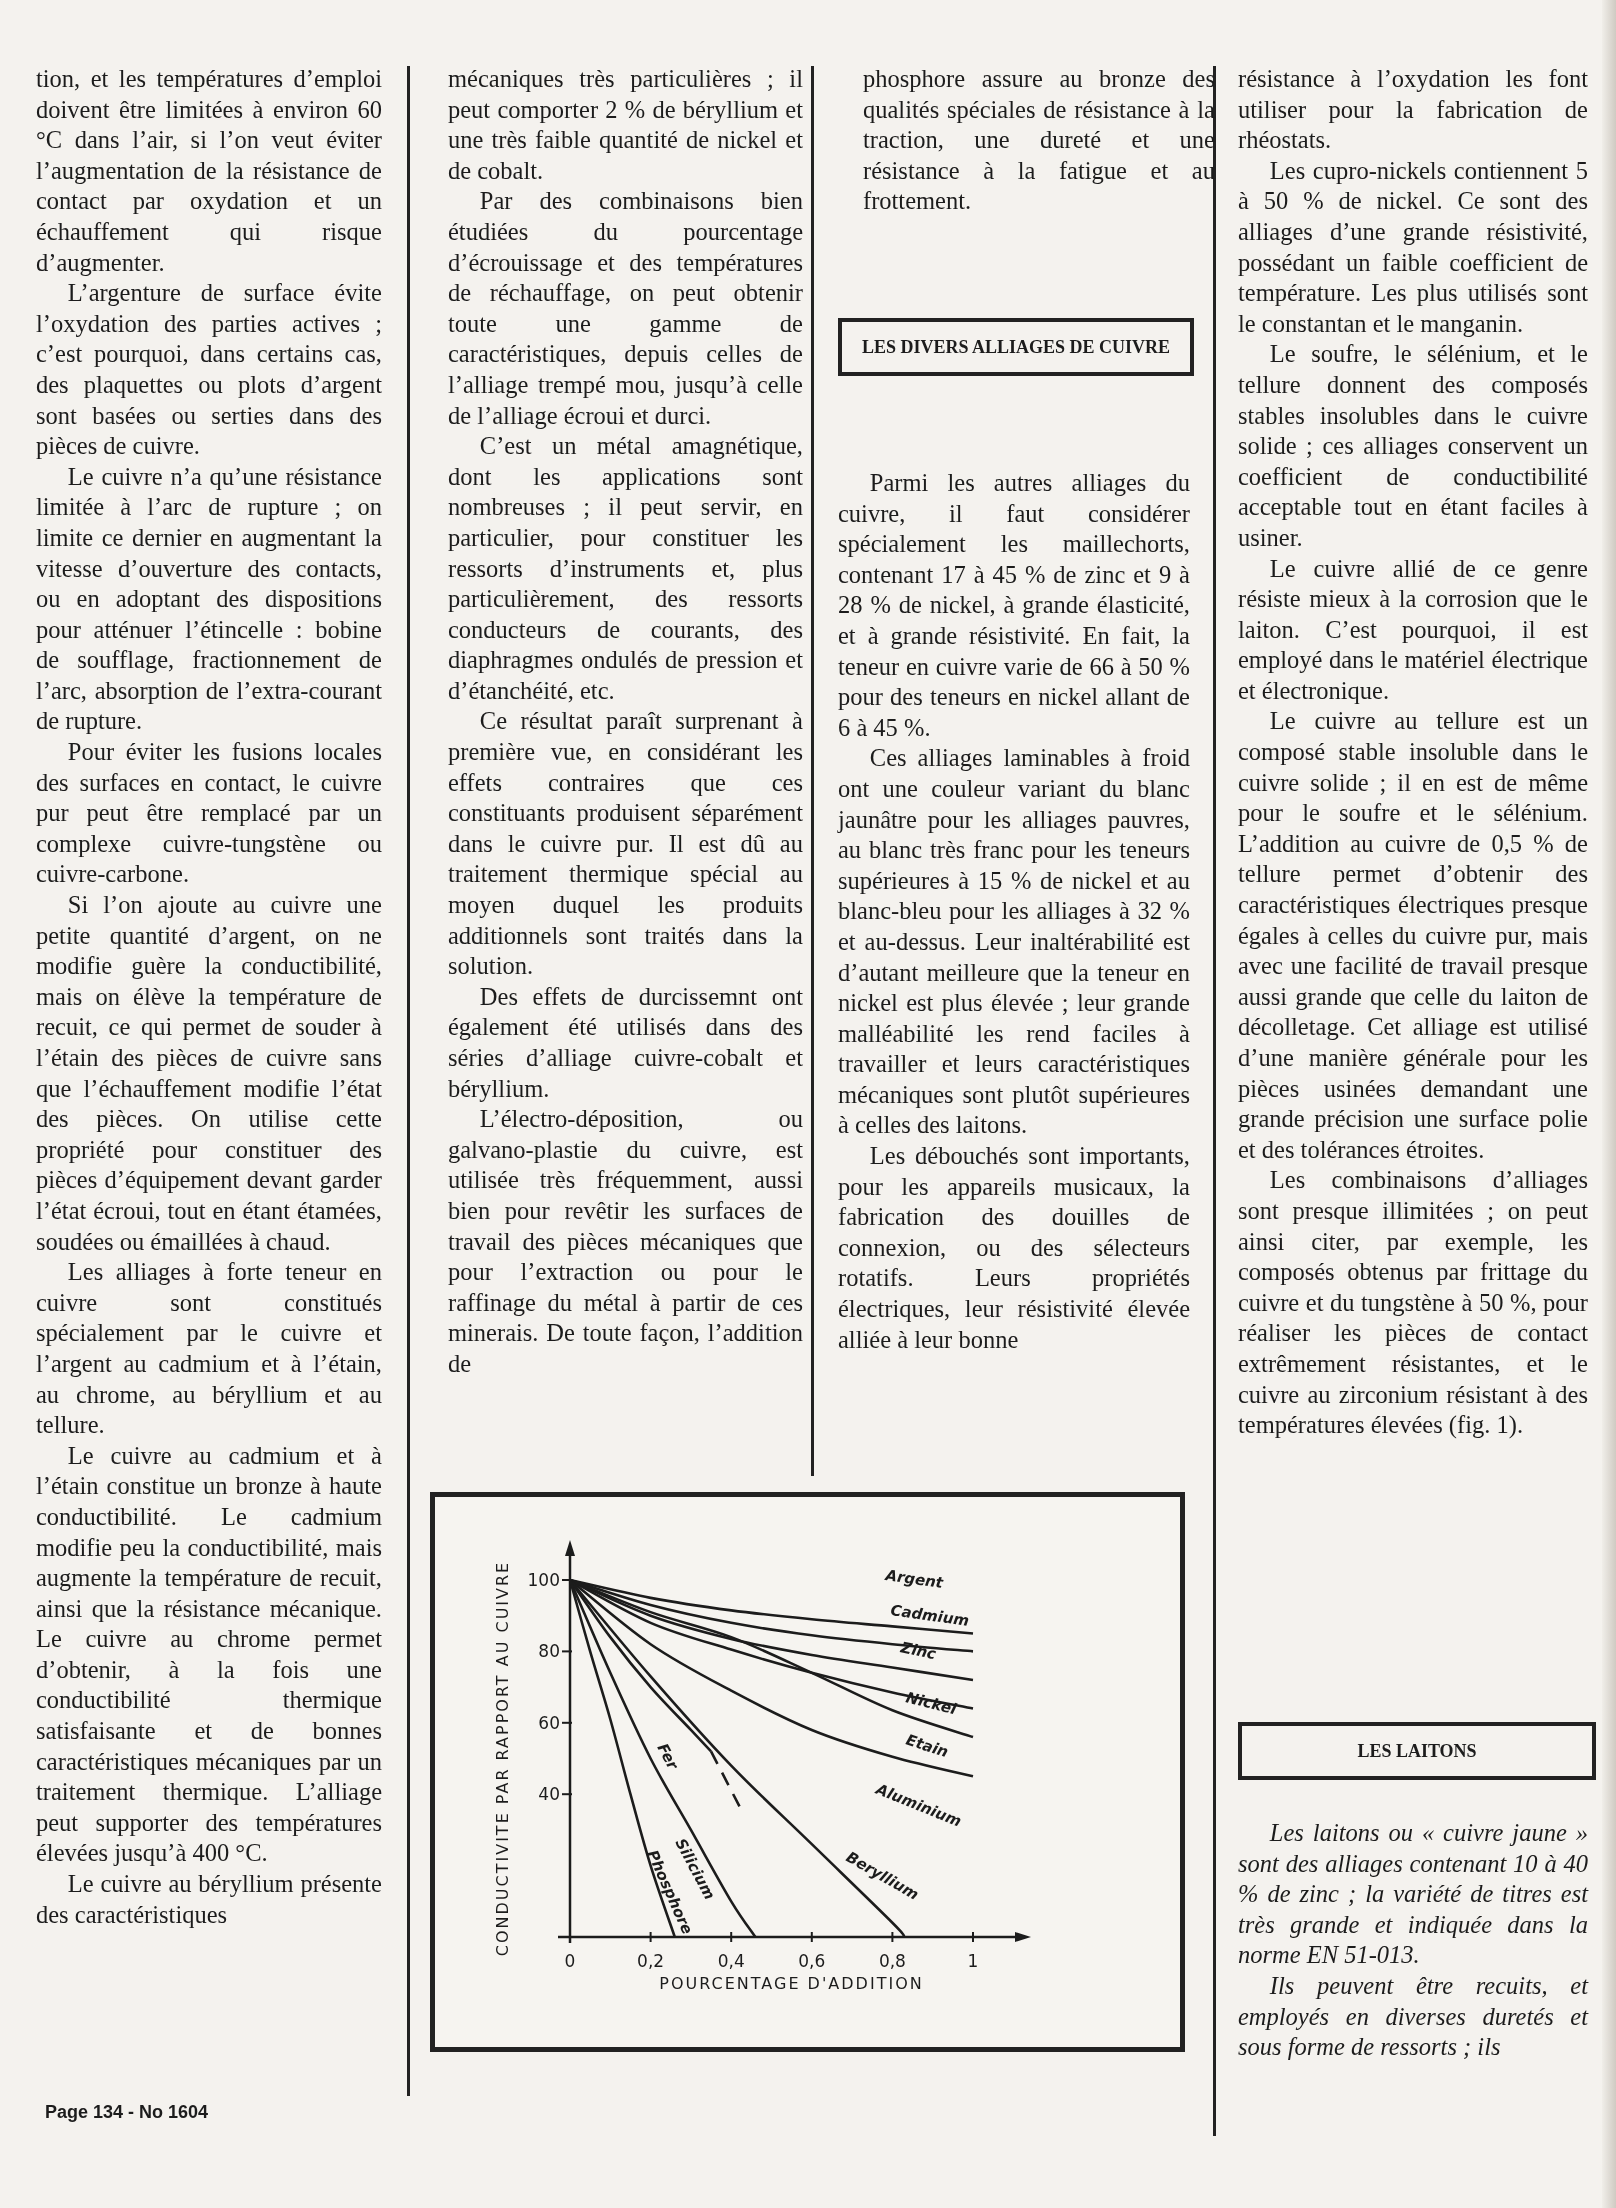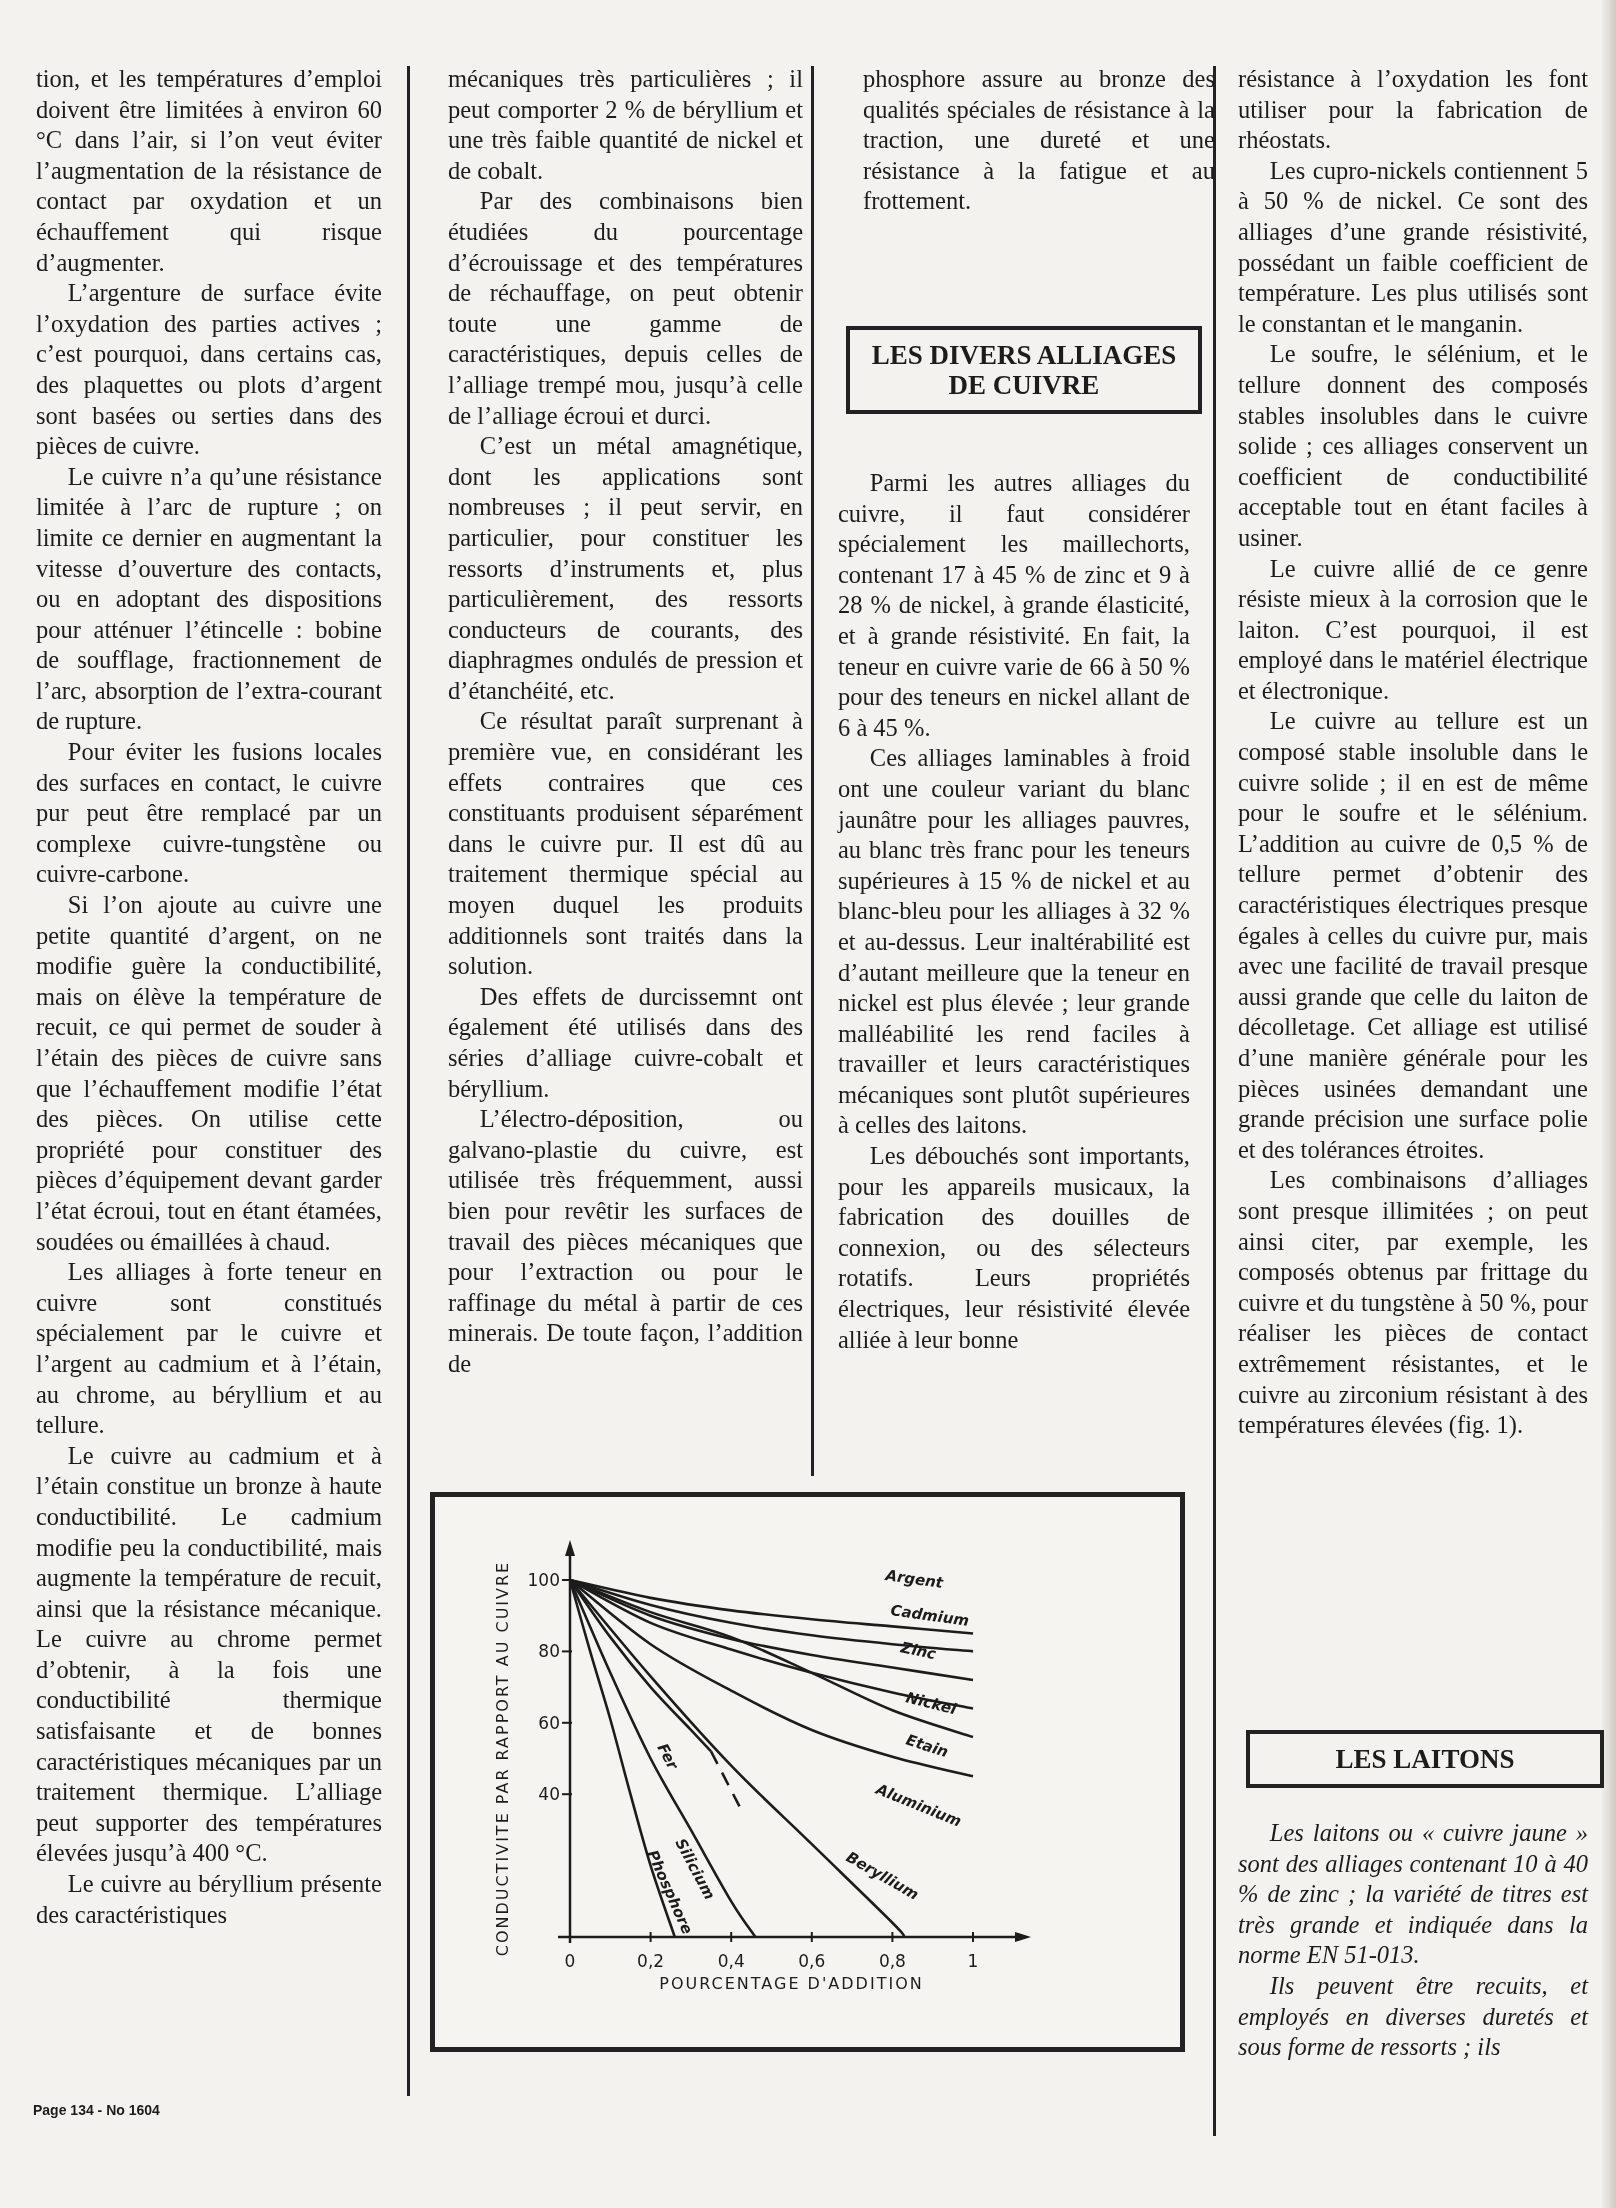--- a/index.html
+++ b/index.html
@@ -14,35 +14,35 @@
   }
   .col p { margin:0; text-indent:1.3em; }
   .col p.noindent { text-indent:0; }
   #col1 { left:36px; width:346px; }
   #col2 { left:448px; width:355px; }
   #col3 { left:863px; width:352px; }
   #col4 { left:1238px; width:350px; }
   .rule { position:absolute; background:#222; width:3px; }
   .headbox {
     border:4px solid #222; font-weight:bold; text-align:center;
-    font-size:27px; line-height:30px; padding:10px 0; margin:8px;
+    font-size:18px; line-height:30px; padding:10px 0; margin:0;
     text-indent:0;
   }
   #heading-divers { position:absolute; left:838px; top:318px; width:348px; }
   #heading-laitons { position:absolute; left:1238px; top:1722px; width:350px; }
   #col3b { top:468px; }
   #col4b { top:1818px; }
   #figure {
     position:absolute; left:430px; top:1492px; width:755px; height:560px;
     border:5px solid #222; box-sizing:border-box; background:#f6f4f0;
   }
   #figure svg { position:absolute; left:0; top:0; }
   .footer {
-    position:absolute; left:33px; top:2102px; font-family:"Liberation Sans","DejaVu Sans",sans-serif;
-    font-weight:bold; font-size:14px;
+    position:absolute; left:45px; top:2102px; font-family:"Liberation Sans","DejaVu Sans",sans-serif;
+    font-weight:bold; font-size:18px;
   }
   .right-edge { position:absolute; right:0; top:0; width:14px; height:100%;
     background:linear-gradient(90deg,#f0eee9,#cfcac2); }
   .chart-text { font-family:"DejaVu Sans","Liberation Sans",sans-serif; fill:#1c1c1c; }
 </style>
 </head>
 <body>
 
 <div class="right-edge"></div>
 

